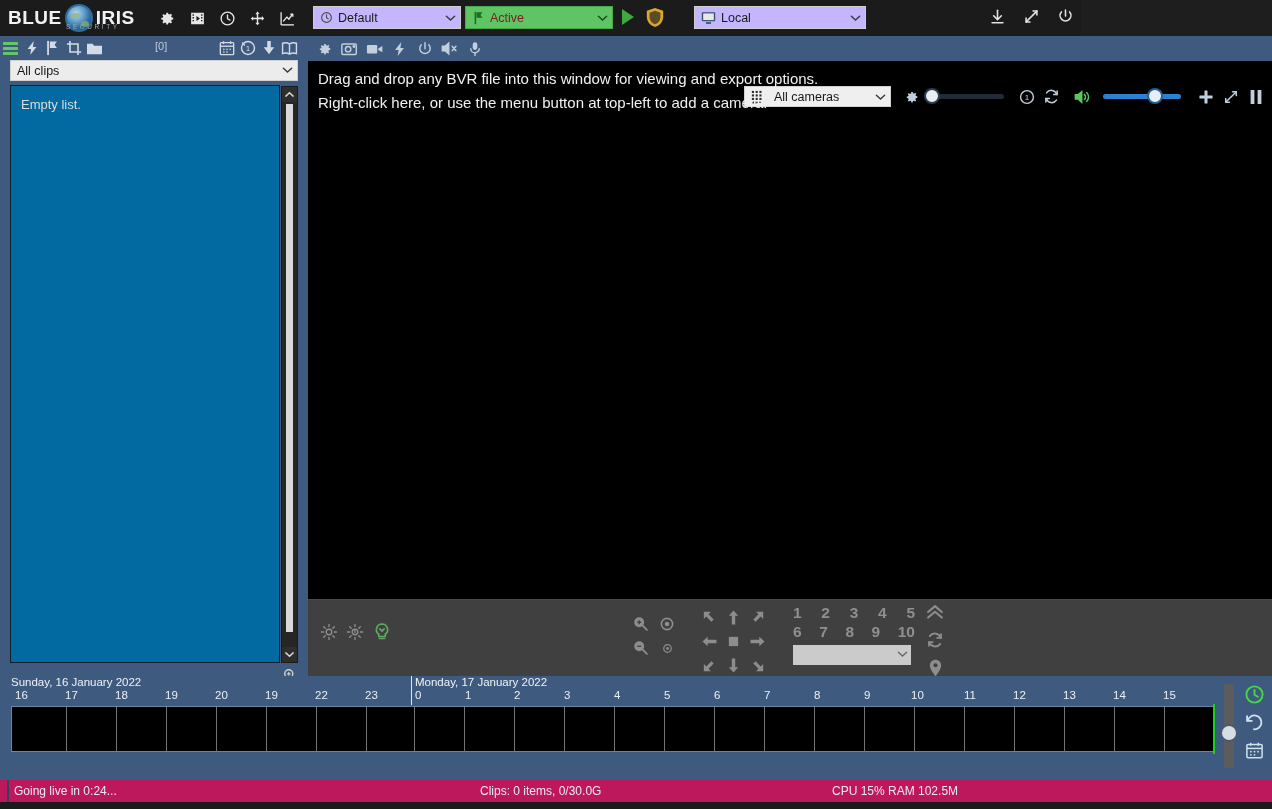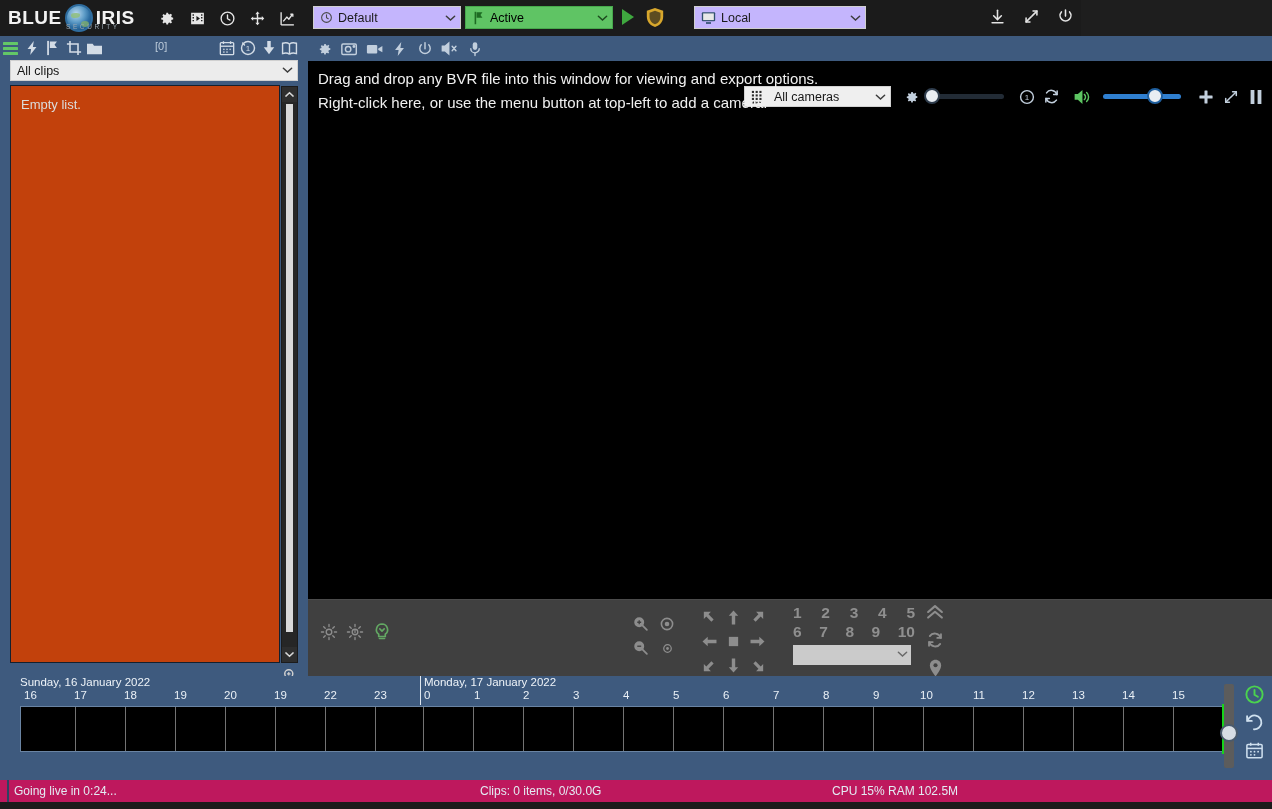--- a/index.html
+++ b/index.html
@@ -54,21 +54,21 @@
     display: flex; align-items: center; position: relative;
     font-size: 12.5px; color: #1a1a1a; cursor: pointer;
   }
   .combo .cb-ico { margin: 0 5px 0 6px; display: flex; align-items: center; }
   .combo .cb-label { flex: 1; white-space: nowrap; overflow: hidden; }
   .combo .cb-arrow {
     width: 20px; display: flex; align-items: center; justify-content: center;
     color: #444; font-size: 9px;
   }
   .combo.green { background: #5fc464; border-color: #47a94c; }
-  .combo.green .cb-label { color: #000000; }
+  .combo.green .cb-label { color: #7f1d1d; }
 
   #combo-profile { position: absolute; left: 313px; top: 6px; width: 148px; }
   #combo-schedule { position: absolute; left: 465px; top: 6px; width: 148px; }
   #combo-server { position: absolute; left: 694px; top: 6px; width: 172px; }
 
   .play-btn { position: absolute; left: 620px; top: 8px; cursor: pointer; }
   .shield-btn { position: absolute; left: 645px; top: 7px; cursor: pointer; }
 
   .win-ctrls { position: absolute; right: 6px; top: 6px; display: flex; gap: 14px; align-items: center; }
   .win-ctrls .wc { width: 20px; height: 20px; color: #e4e4e4; cursor: pointer;
@@ -95,21 +95,21 @@
   .filter-combo {
     position: absolute; left: 10px; top: 24px; width: 288px; height: 21px;
     background: #ececec; border: 1px solid #d0d0d0;
     display: flex; align-items: center; font-size: 12.5px; color: #151515; cursor: pointer;
   }
   .filter-combo .fc-label { margin-left: 6px; flex: 1; }
   .filter-combo .fc-arrow { width: 20px; text-align: center; color: #444; font-size: 9px; }
 
   .clip-list {
     position: absolute; left: 10px; top: 49px; width: 270px; height: 578px;
-    background: #c2410c; border: 1px solid #14202e;
+    background: #0369a1; border: 1px solid #14202e;
   }
   .clip-empty { color: #dcdcdc; font-size: 13px; margin: 11px 0 0 10px; }
 
   .clip-scrollbar {
     position: absolute; left: 281px; top: 50px; width: 17px; height: 577px;
     background: #262626; border: 1px solid #1b1b1b;
   }
   .sb-btn {
     position: absolute; left: 0; width: 15px; height: 15px;
     background: #2e2e2e; color: #cfcfcf; font-size: 9px;
@@ -196,21 +196,21 @@
   .ptz-right {
     position: absolute; left: 618px; top: 4px;
     display: flex; flex-direction: column; gap: 10px; align-items: center;
   }
 
   
   .timeline-wrap {
     position: absolute; left: 0; top: 676px; width: 1272px; height: 104px;
     background: #3e5a7e;
   }
-  .tl-left { position: absolute; left: 12px; top: 0; width: 1216px; height: 104px; }
+  .tl-left { position: absolute; left: 3px; top: 0; width: 1216px; height: 104px; }
   .tl-dates { position: absolute; left: 0; top: 0; width: 1216px; height: 13px; }
   .tl-date {
     position: absolute; top: 0; font-size: 11.5px; color: #eef3f8; white-space: nowrap;
     padding-left: 4px;
   }
   .tl-hours { position: absolute; left: 0; top: 13px; width: 1216px; height: 16px; }
   .tl-hour { position: absolute; top: 0; font-size: 11.5px; color: #eaf0f6; }
   .tl-daysep { position: absolute; top: 0; width: 1px; height: 29px; background: #dfe7ef; }
   .tl-track {
     position: absolute; left: 8px; top: 30px; width: 1204px; height: 46px;

